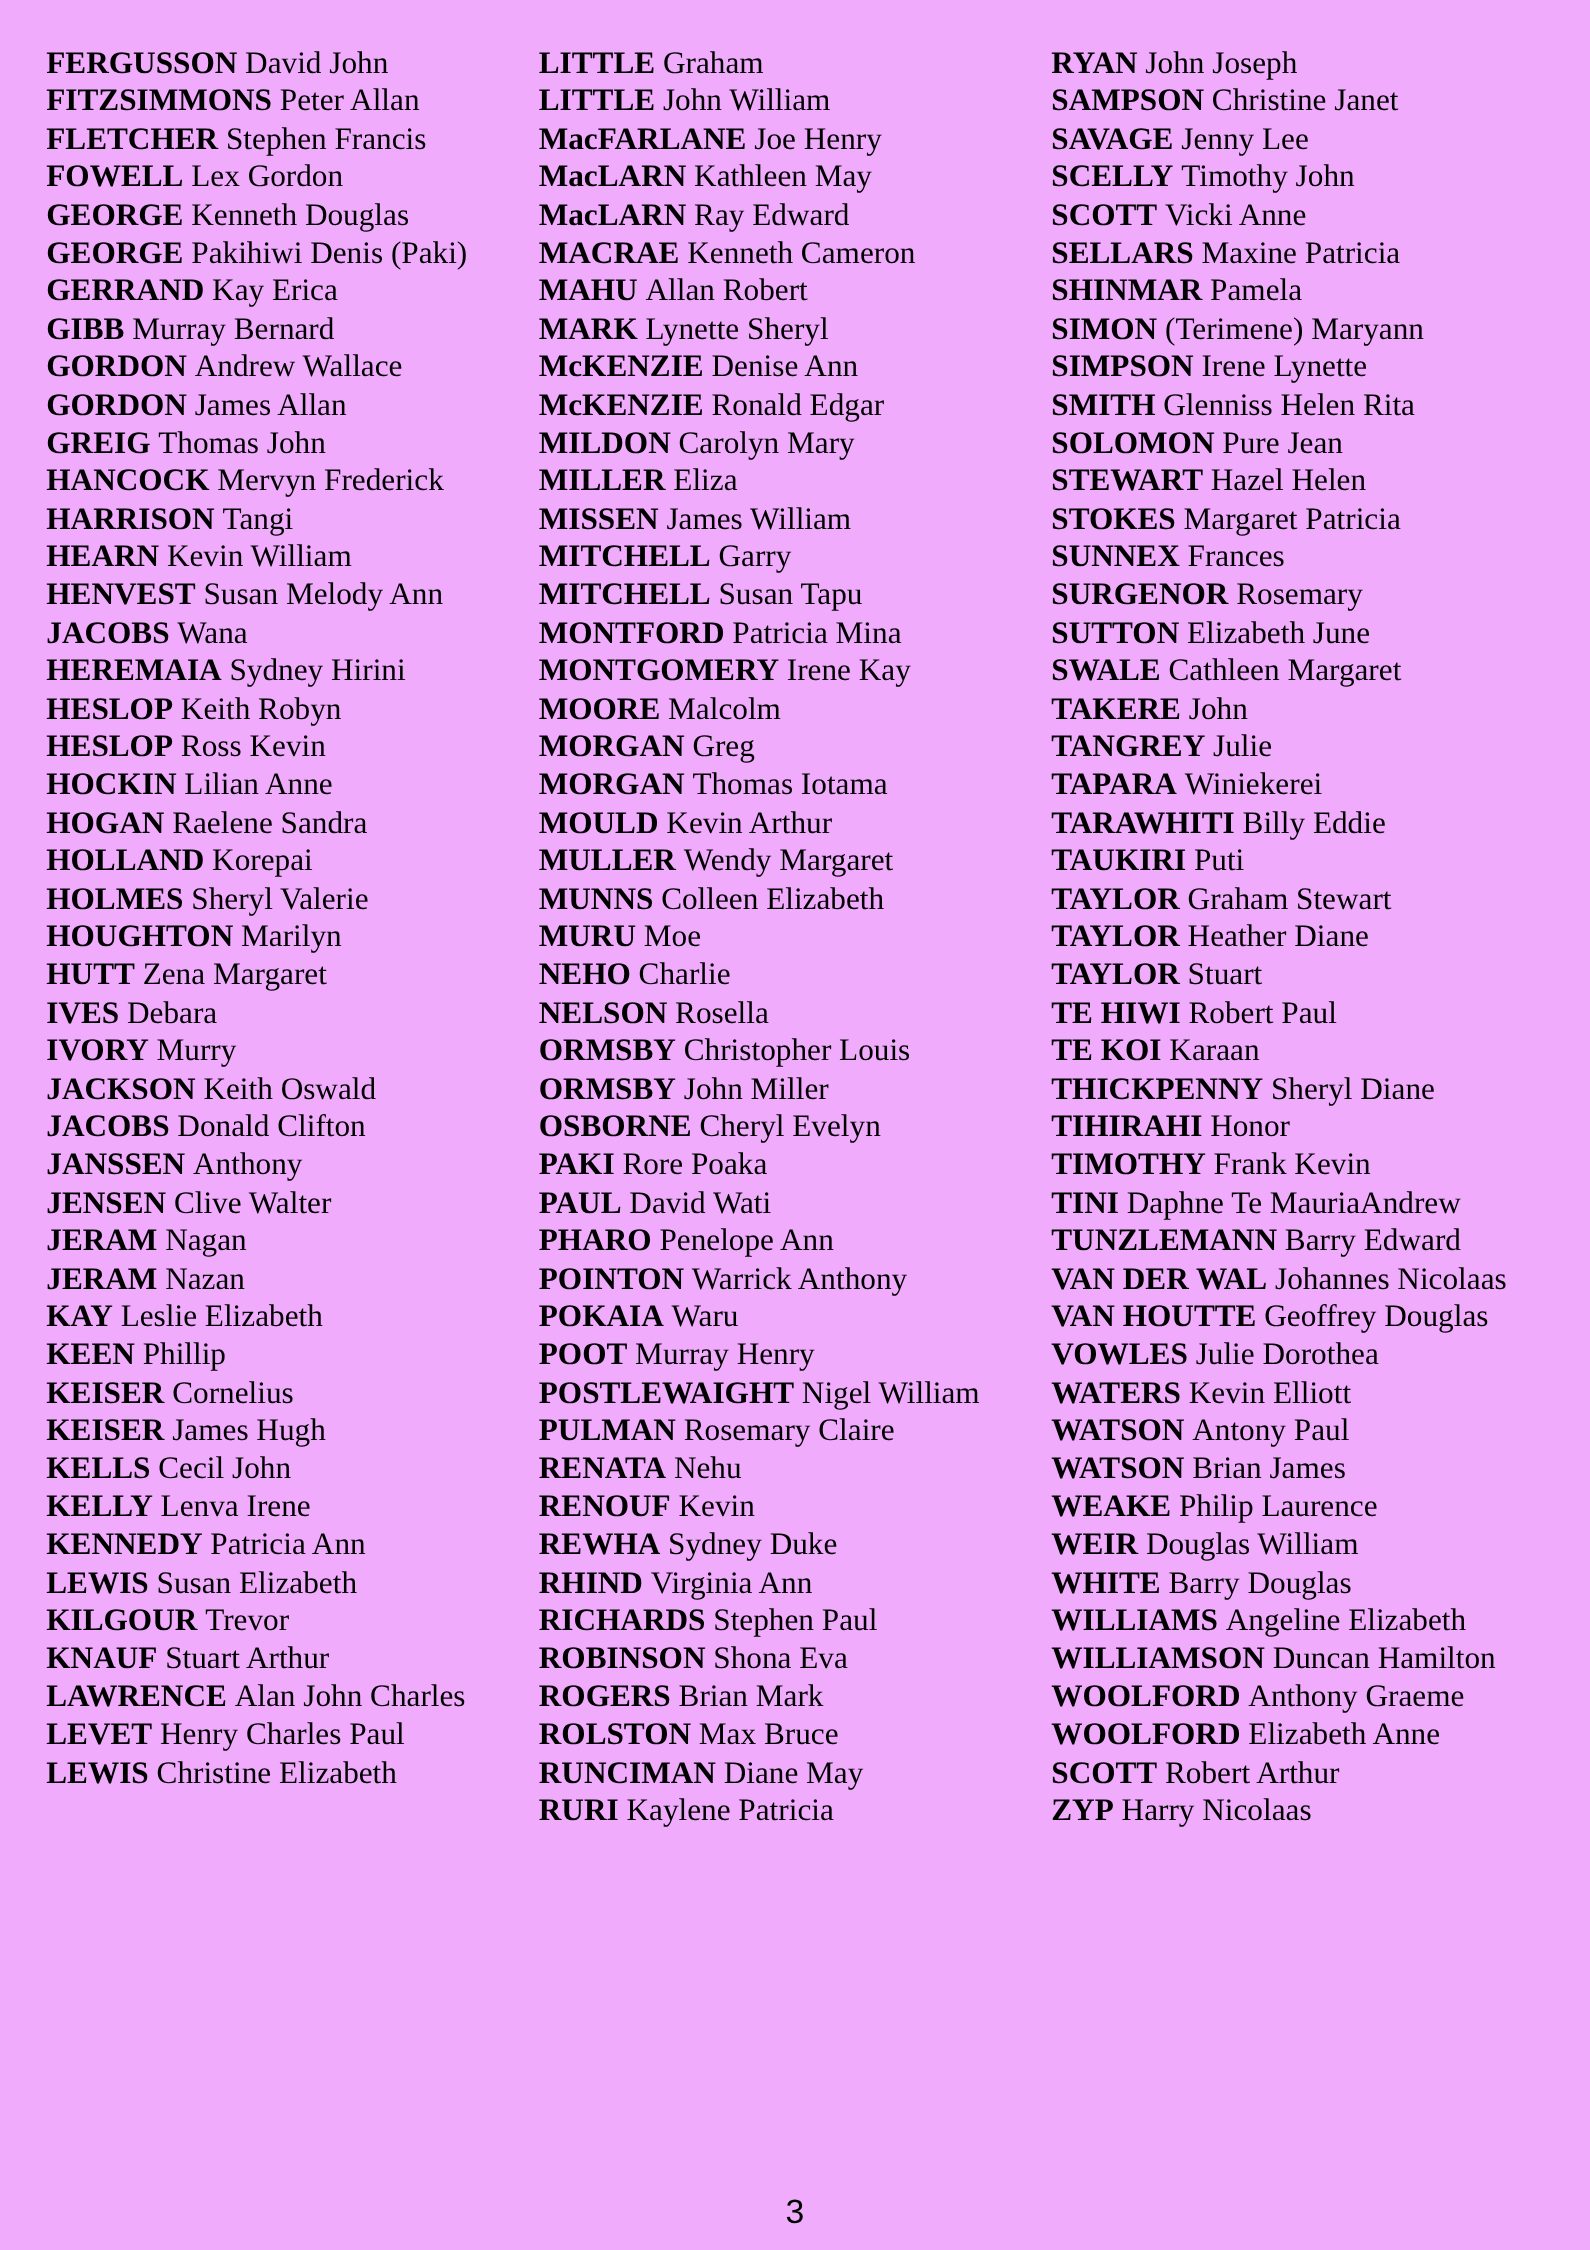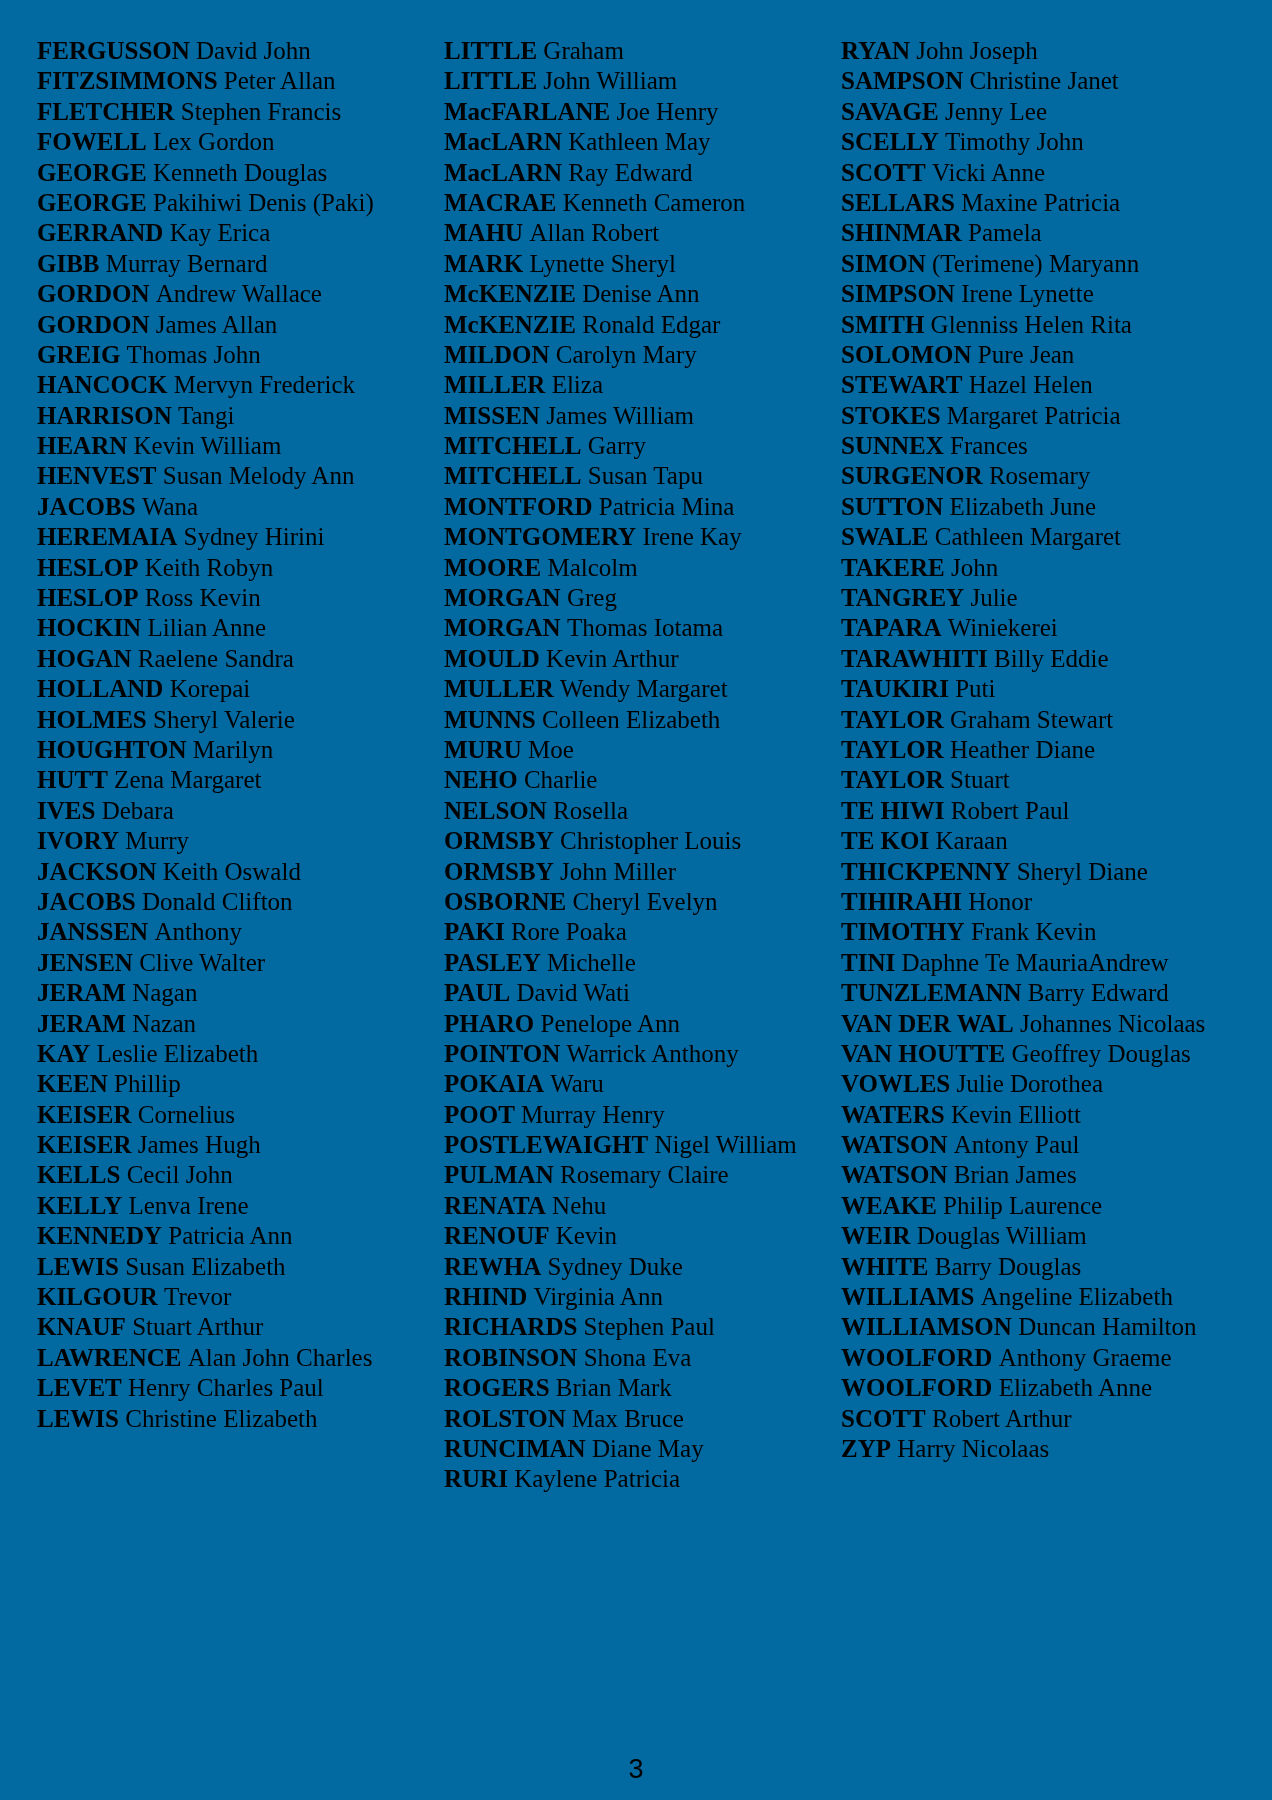--- a/index.html
+++ b/index.html
@@ -4,37 +4,37 @@
 <style>
   html, body {
     margin: 0;
     padding: 0;
     background: #ffffff;
   }
   .page {
     position: relative;
     width: 1272px;
     height: 1800px;
-    background: #0369a1;
+    background: #f0abfc;
     color: #000000;
     font-family: "Liberation Serif", serif;
     overflow: hidden;
   }
   .columns {
     position: absolute;
     top: 36px;
     left: 0;
     width: 100%;
   }
   .col {
     position: absolute;
     top: 0;
   }
   .col-1 { left: 37px;  width: 400px; }
-  .col-2 { left: 444px; width: 392px; }
+  .col-2 { left: 431px; width: 392px; }
   .col-3 { left: 841px; width: 425px; }
   .entry {
     height: 30.4px;
     line-height: 30.4px;
     font-size: 25px;
     white-space: nowrap;
   }
   .surname {
     font-weight: 700;
   }
@@ -130,21 +130,20 @@
         <div class="entry"><span class="surname">MOULD</span><span class="given">&nbsp;Kevin Arthur</span></div>
         <div class="entry"><span class="surname">MULLER</span><span class="given">&nbsp;Wendy Margaret</span></div>
         <div class="entry"><span class="surname">MUNNS</span><span class="given">&nbsp;Colleen Elizabeth</span></div>
         <div class="entry"><span class="surname">MURU</span><span class="given">&nbsp;Moe</span></div>
         <div class="entry"><span class="surname">NEHO</span><span class="given">&nbsp;Charlie</span></div>
         <div class="entry"><span class="surname">NELSON</span><span class="given">&nbsp;Rosella</span></div>
         <div class="entry"><span class="surname">ORMSBY</span><span class="given">&nbsp;Christopher Louis</span></div>
         <div class="entry"><span class="surname">ORMSBY</span><span class="given">&nbsp;John Miller</span></div>
         <div class="entry"><span class="surname">OSBORNE</span><span class="given">&nbsp;Cheryl Evelyn</span></div>
         <div class="entry"><span class="surname">PAKI</span><span class="given">&nbsp;Rore Poaka</span></div>
-        <div class="entry"><span class="surname">PASLEY</span><span class="given">&nbsp;Michelle</span></div>
         <div class="entry"><span class="surname">PAUL</span><span class="given">&nbsp;David Wati</span></div>
         <div class="entry"><span class="surname">PHARO</span><span class="given">&nbsp;Penelope Ann</span></div>
         <div class="entry"><span class="surname">POINTON</span><span class="given">&nbsp;Warrick Anthony</span></div>
         <div class="entry"><span class="surname">POKAIA</span><span class="given">&nbsp;Waru</span></div>
         <div class="entry"><span class="surname">POOT</span><span class="given">&nbsp;Murray Henry</span></div>
         <div class="entry"><span class="surname">POSTLEWAIGHT</span><span class="given">&nbsp;Nigel William</span></div>
         <div class="entry"><span class="surname">PULMAN</span><span class="given">&nbsp;Rosemary Claire</span></div>
         <div class="entry"><span class="surname">RENATA</span><span class="given">&nbsp;Nehu</span></div>
         <div class="entry"><span class="surname">RENOUF</span><span class="given">&nbsp;Kevin</span></div>
         <div class="entry"><span class="surname">REWHA</span><span class="given">&nbsp;Sydney Duke</span></div>

